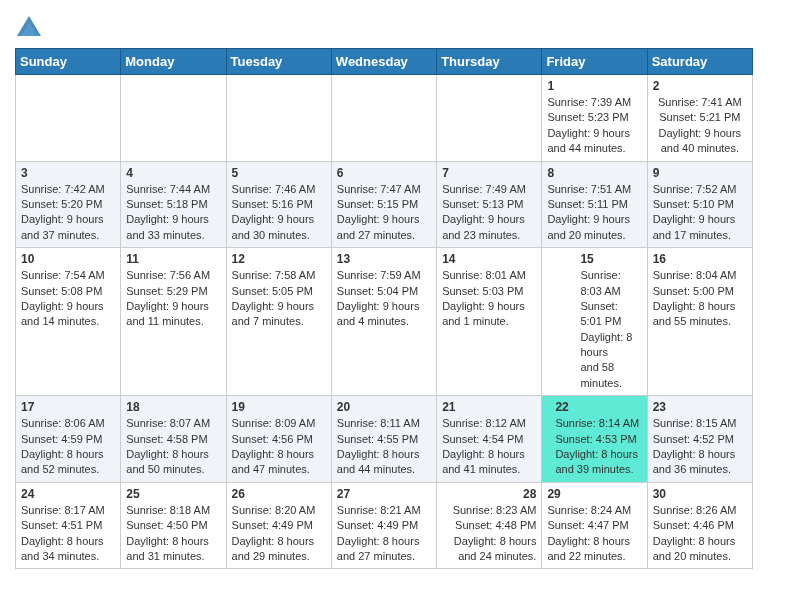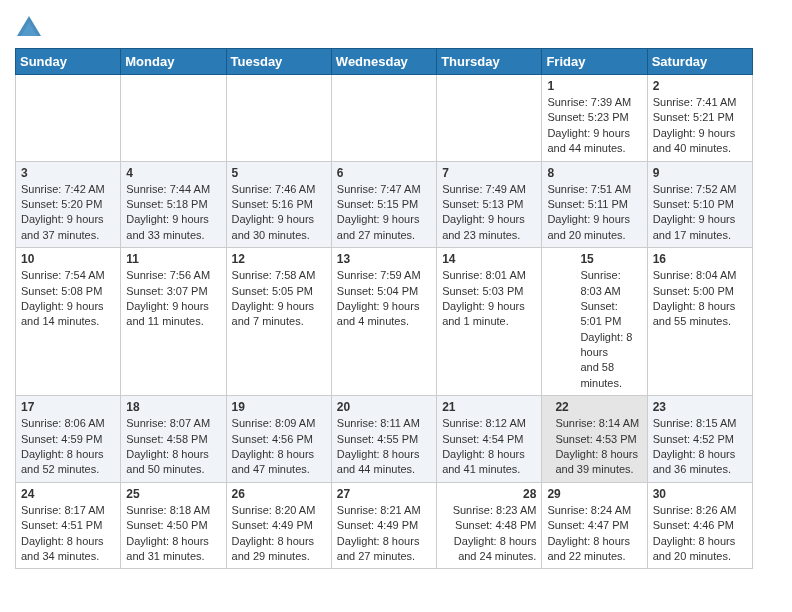--- a/index.html
+++ b/index.html
@@ -126,21 +126,21 @@
           <td class="empty-cell"></td>
           <td style="background: rgb(255, 255, 255);">
             <span class="day-num">1</span>
             <div class="day-info" style="white-space: pre-line;">Sunrise: 7:39 AM
 Sunset: 5:23 PM
 Daylight: 9 hours
 and 44 minutes.</div>
           </td>
           <td style="background: rgb(255, 255, 255);">
             <span class="day-num">2</span>
-            <div class="day-info" style="white-space: pre-line;">Sunrise: 7:41 AM
+            <div class="day-info" style="white-space: pre-line; text-align: center;">Sunrise: 7:41 AM
 Sunset: 5:21 PM
 Daylight: 9 hours
 and 40 minutes.</div>
           </td>
         </tr>
         <tr>
           <td style="background: rgb(240, 244, 248);">
             <span class="day-num">3</span>
             <div class="day-info" style="white-space: pre-line;">Sunrise: 7:42 AM
 Sunset: 5:20 PM
@@ -194,21 +194,21 @@
           <td style="background: rgb(255, 255, 255);">
             <span class="day-num">10</span>
             <div class="day-info" style="white-space: pre-line;">Sunrise: 7:54 AM
 Sunset: 5:08 PM
 Daylight: 9 hours
 and 14 minutes.</div>
           </td>
           <td style="background: rgb(255, 255, 255);">
             <span class="day-num">11</span>
             <div class="day-info" style="white-space: pre-line;">Sunrise: 7:56 AM
-Sunset: 3:07 PM
+Sunset: 5:29 PM
 Daylight: 9 hours
 and 11 minutes.</div>
           </td>
           <td style="background: rgb(255, 255, 255);">
             <span class="day-num">12</span>
             <div class="day-info" style="white-space: pre-line;">Sunrise: 7:58 AM
 Sunset: 5:05 PM
 Daylight: 9 hours
 and 7 minutes.</div>
           </td>
@@ -270,21 +270,21 @@
 Daylight: 8 hours
 and 44 minutes.</div>
           </td>
           <td style="background: rgb(240, 244, 248);">
             <span class="day-num">21</span>
             <div class="day-info" style="white-space: pre-line;">Sunrise: 8:12 AM
 Sunset: 4:54 PM
 Daylight: 8 hours
 and 41 minutes.</div>
           </td>
-          <td style="background: #e5e5e5; padding-left: 13px;">
+          <td style="background: #5eead4; padding-left: 13px;">
             <span class="day-num">22</span>
             <div class="day-info" style="white-space: pre-line;">Sunrise: 8:14 AM
 Sunset: 4:53 PM
 Daylight: 8 hours
 and 39 minutes.</div>
           </td>
           <td style="background: rgb(240, 244, 248);">
             <span class="day-num">23</span>
             <div class="day-info" style="white-space: pre-line;">Sunrise: 8:15 AM
 Sunset: 4:52 PM

